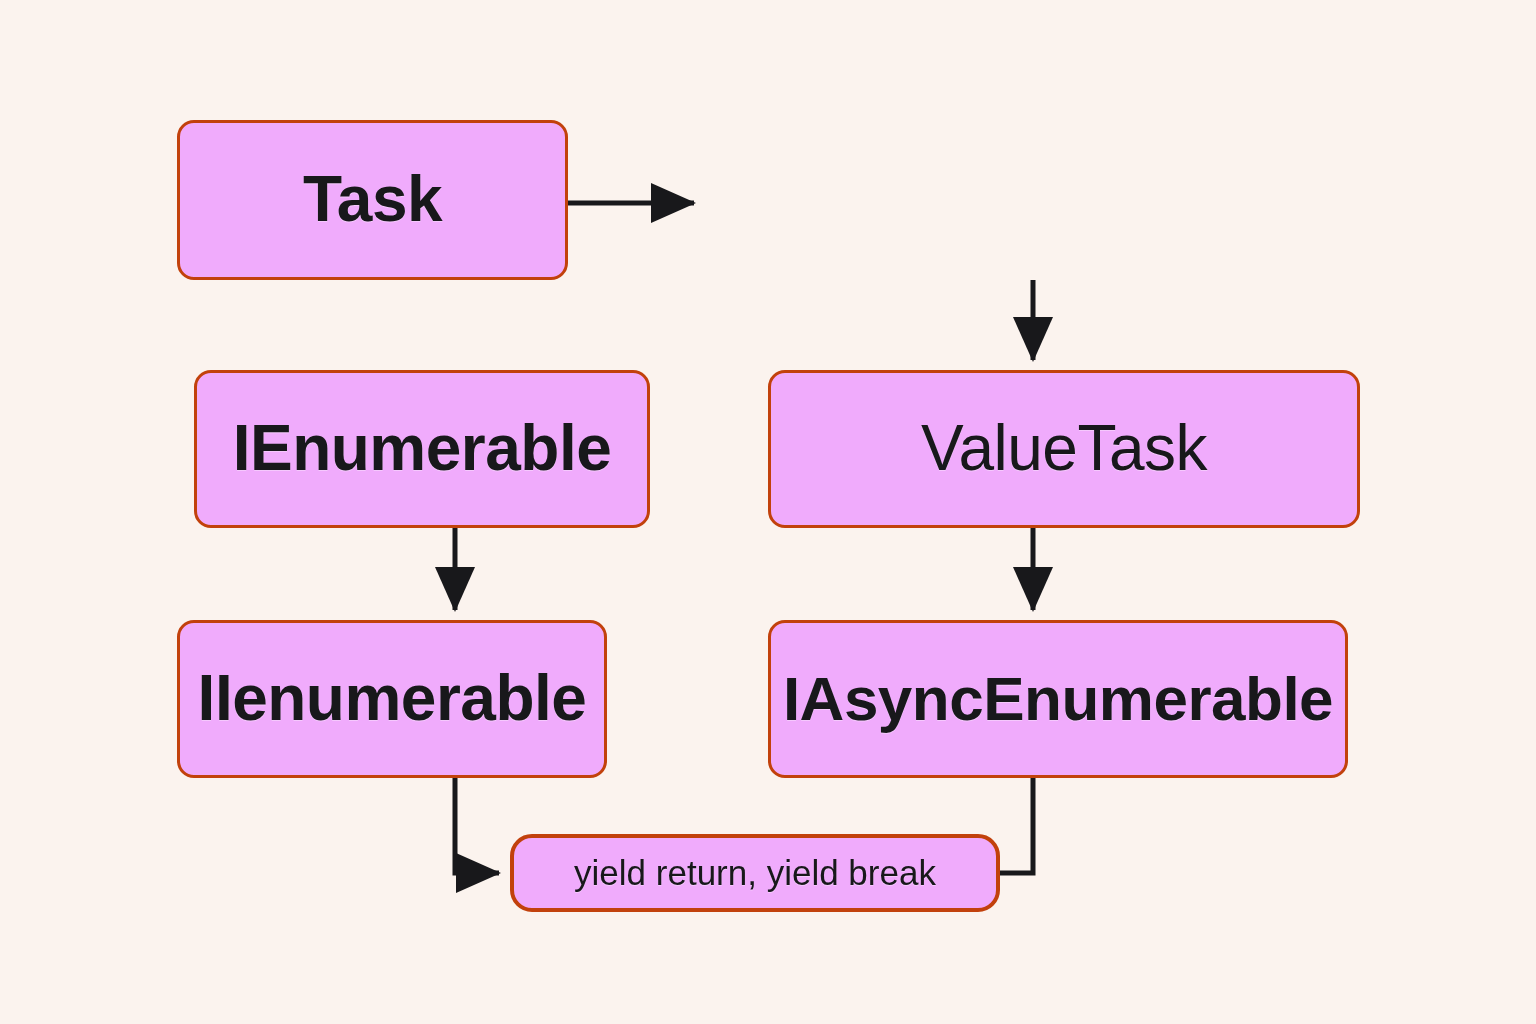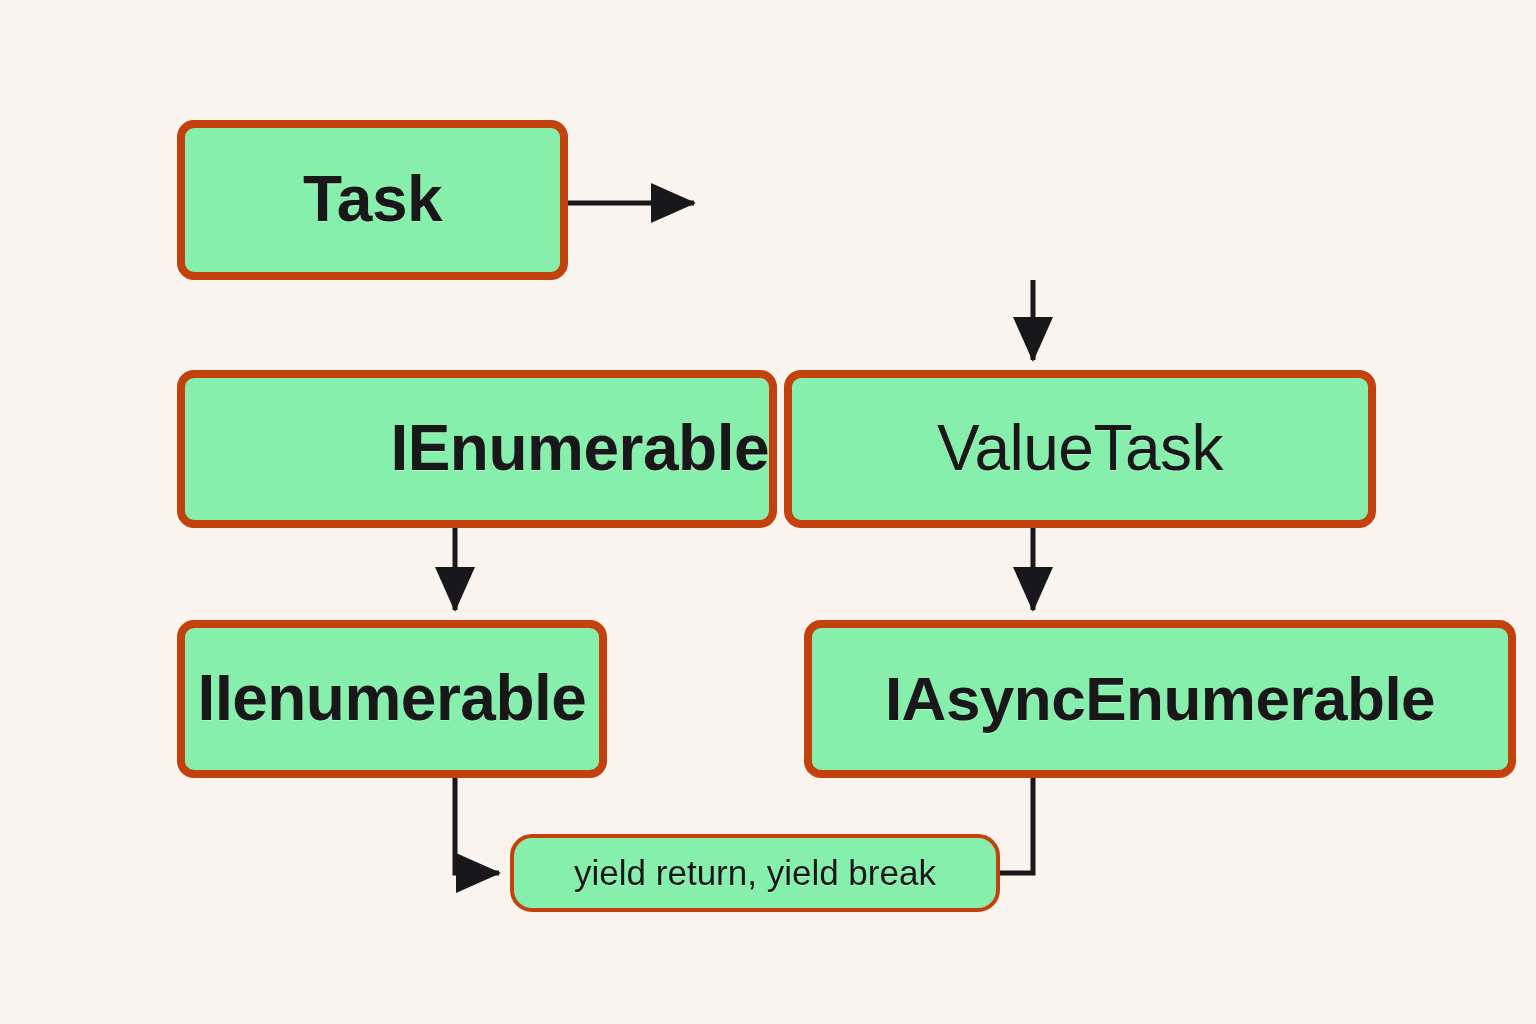--- a/index.html
+++ b/index.html
@@ -24,22 +24,22 @@
     position: absolute;
     left: 0;
     top: 0;
     width: 1536px;
     height: 1024px;
     pointer-events: none;
   }
   .node {
     position: absolute;
     box-sizing: border-box;
-    background: #86efac;
-    border: 8px solid #c2410c;
+    background: #f0abfc;
+    border: 3px solid #c2410c;
     border-radius: 17px;
     display: flex;
     align-items: center;
     justify-content: center;
     color: #18181b;
     letter-spacing: -0.5px;
     z-index: 2;
   }
   .node .label {
     display: block;
@@ -62,24 +62,24 @@
   }
   .node-sm .label {
     font-size: 35px;
     font-weight: 400;
     letter-spacing: 0px;
   }
 
   
   #node-task        { left:177px;  top:120px; width:391px; height:160px; }
   #node-asyncawait  { left:705px;  top:120px; width:655px; height:160px; }
-  #node-ienumerable { left:177px;  top:370px; width:600px; height:158px;justify-content:flex-end; }
-  #node-valuetask   { left:768px;  top:370px; width:592px; height:158px;margin-left:16px; }
+  #node-ienumerable { left:194px;  top:370px; width:456px; height:158px; }
+  #node-valuetask   { left:768px;  top:370px; width:592px; height:158px; }
   #node-iienumerable{ left:177px;  top:620px; width:430px; height:158px; }
-  #node-iasyncenum  { left:768px;  top:620px; width:712px; height:158px;margin-left:36px; }
+  #node-iasyncenum  { left:768px;  top:620px; width:580px; height:158px; }
   #node-yield       { left:510px;  top:834px; width:490px; height:78px; }
 </style>
 </head>
 <body>
 
 <div id="canvas">
 
   <svg id="edge-layer" width="1536" height="1024" viewBox="0 0 1536 1024" xmlns="http://www.w3.org/2000/svg">
     <defs>
       <marker id="arrow" markerWidth="10" markerHeight="10" refX="8.6" refY="4" orient="auto" markerUnits="strokeWidth">

